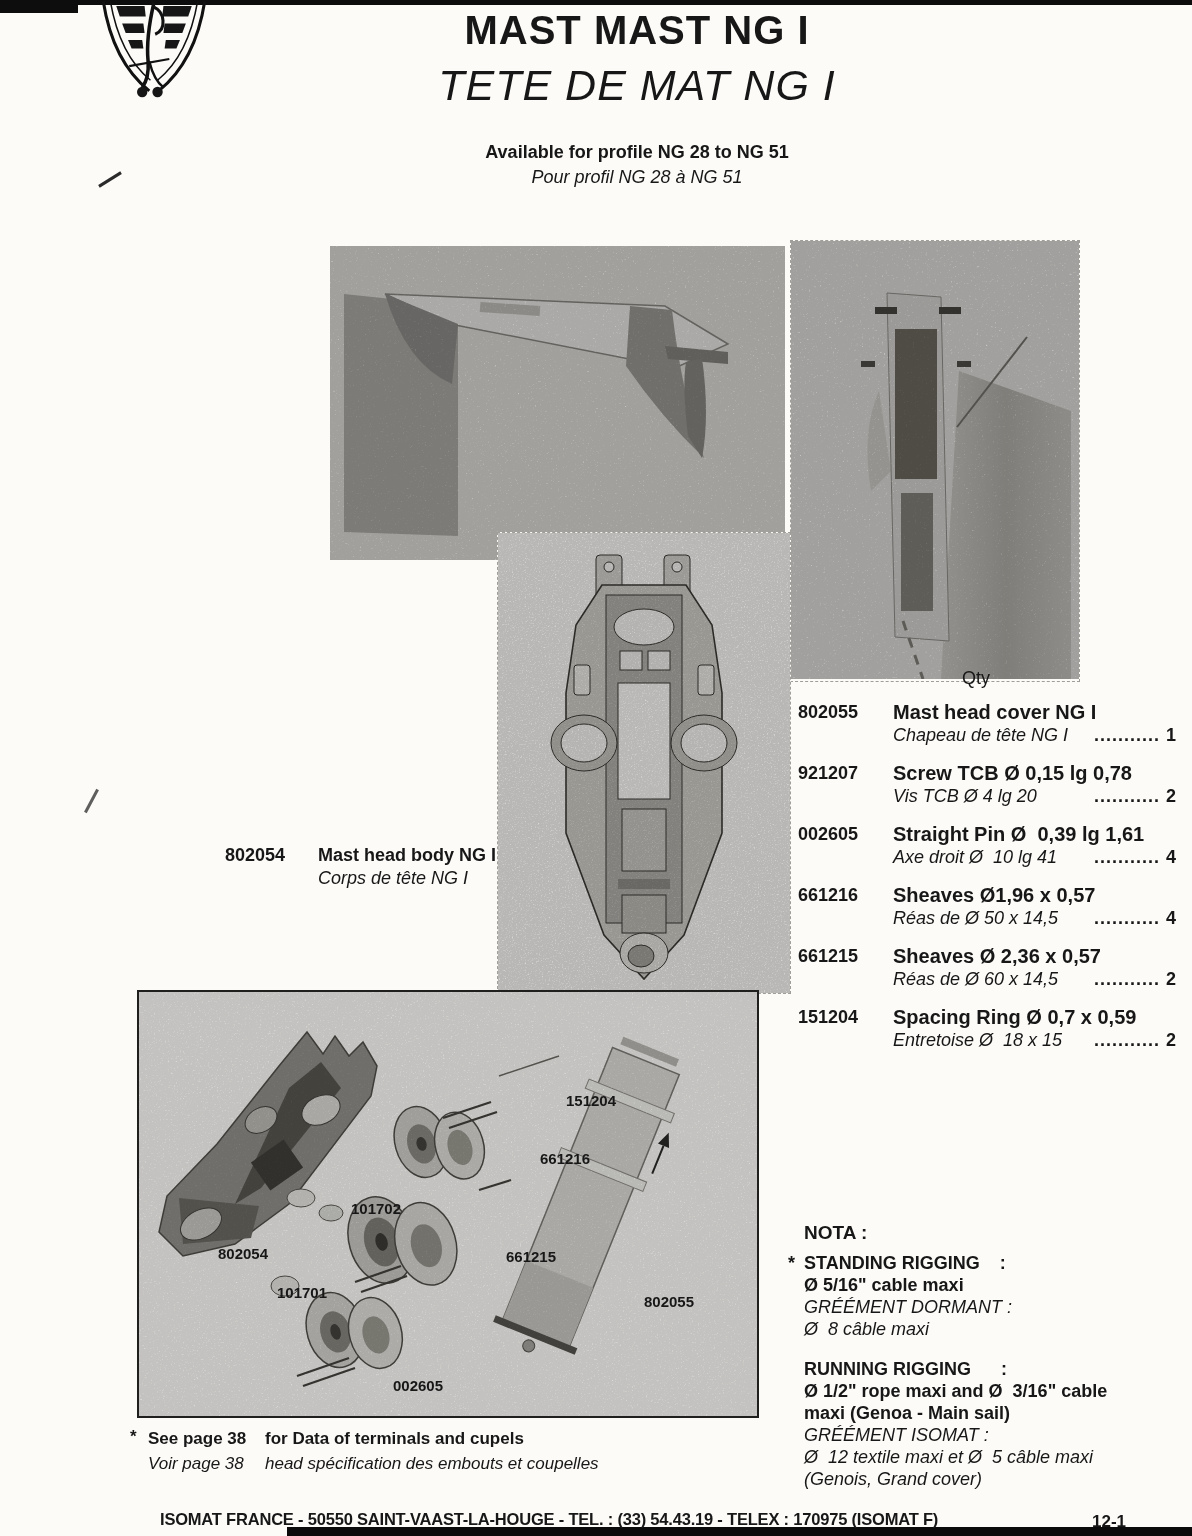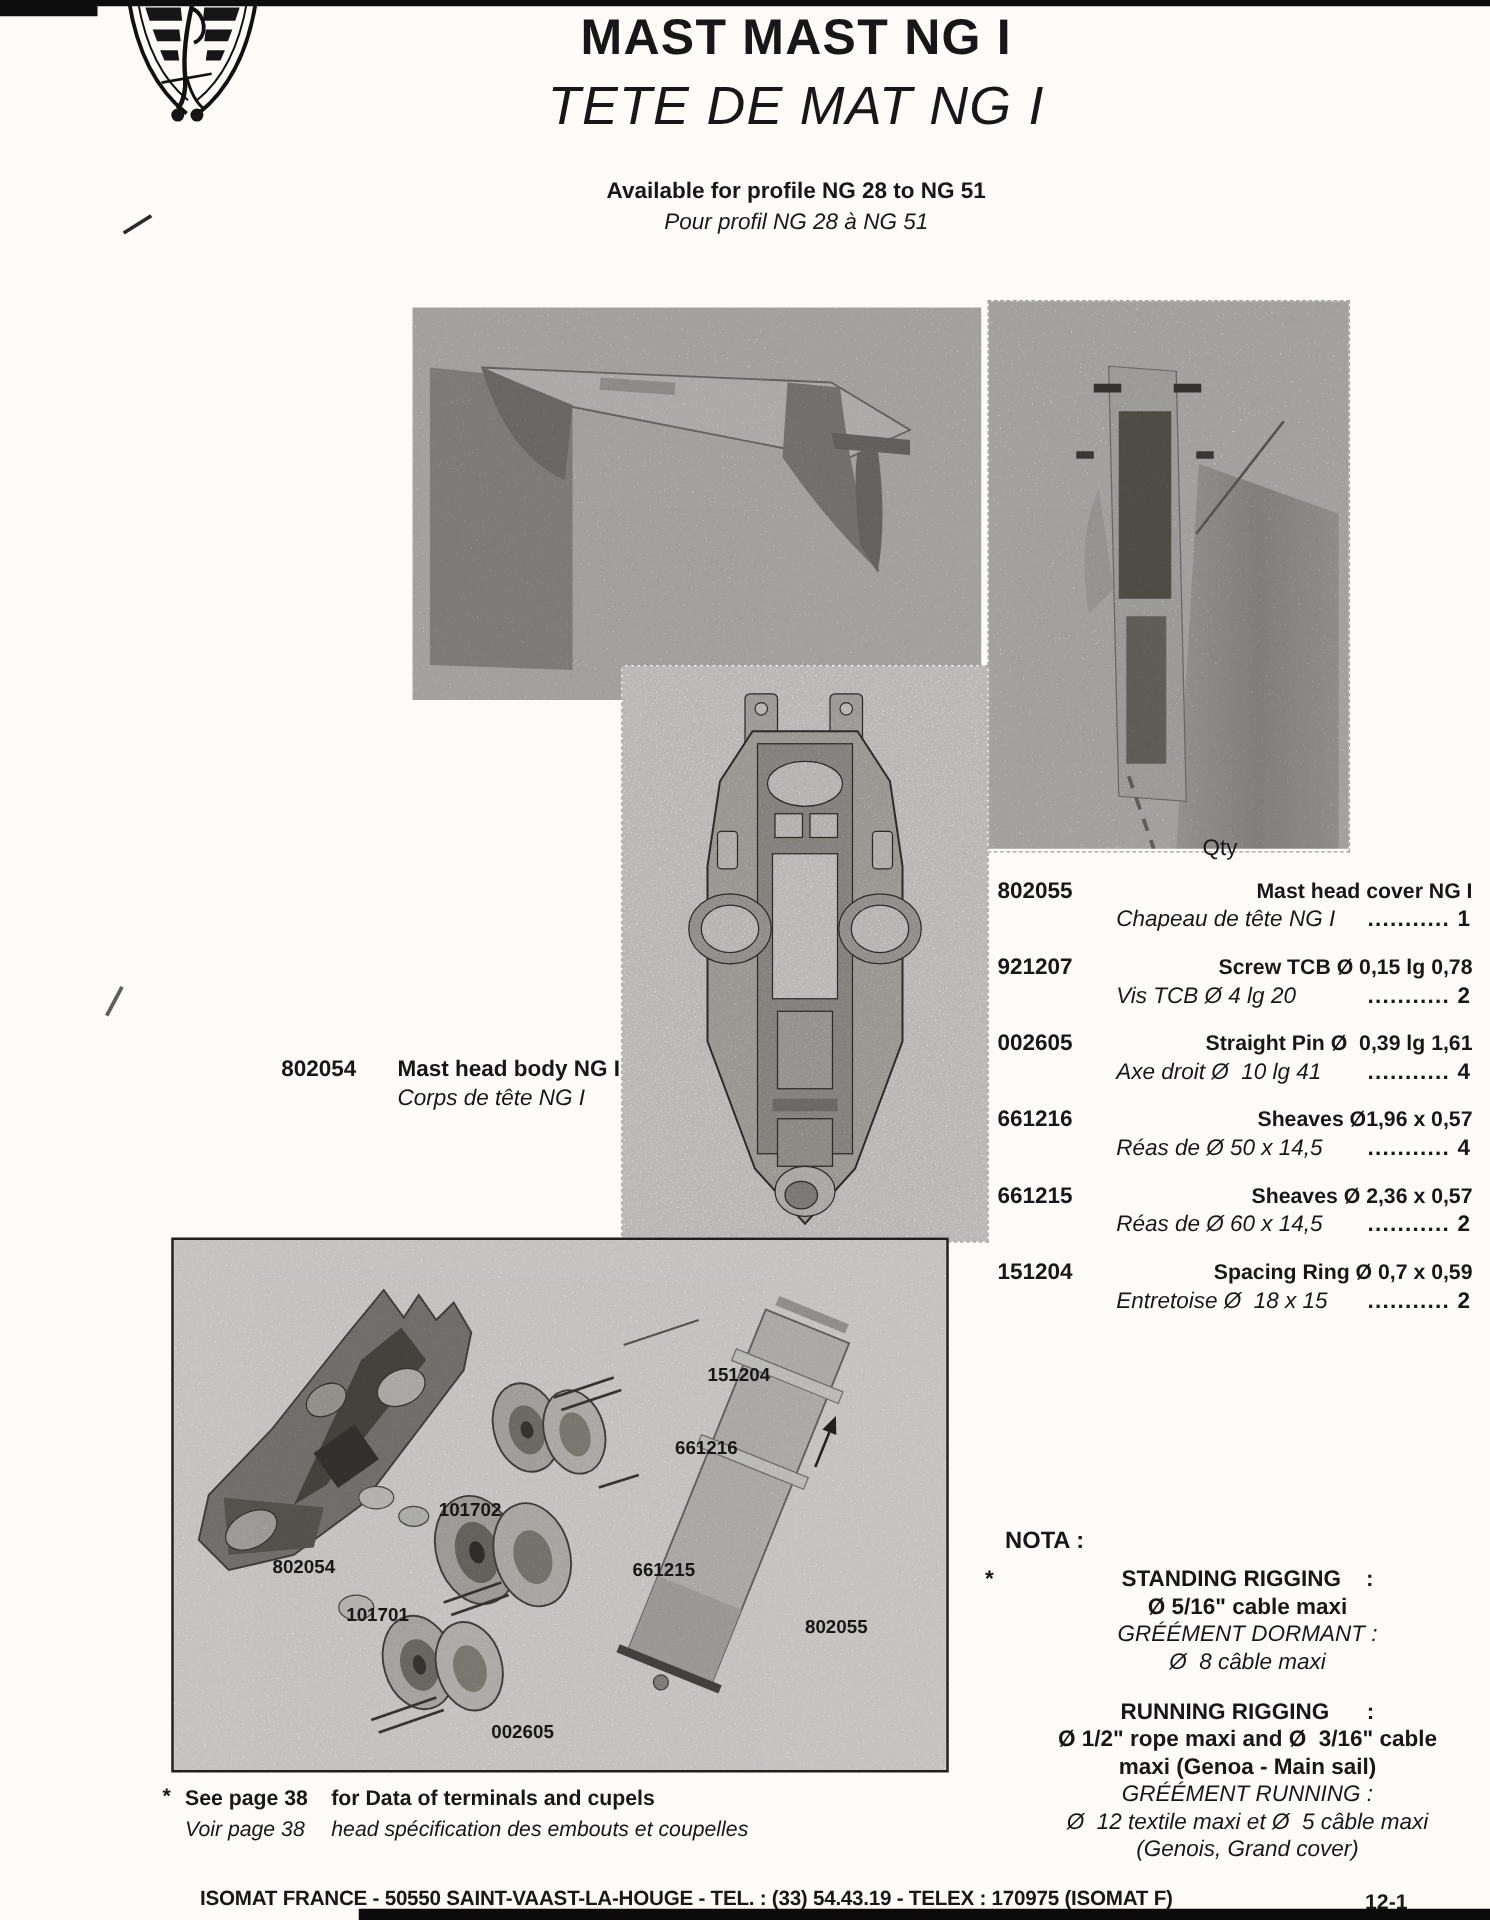--- a/index.html
+++ b/index.html
@@ -29,33 +29,33 @@
   
   .body-caption-ref{left:225px;top:845px;font-size:18px;font-weight:bold;}
   .body-caption-en{left:318px;top:845px;font-size:18px;font-weight:bold;}
   .body-caption-fr{left:318px;top:868px;font-size:18px;font-style:italic;}
   
   .parts{left:790px;top:668px;width:388px;}
   .qty-header{text-align:center;padding-right:16px;font-size:18px;margin-bottom:12px;}
   .part-row{position:relative;margin-bottom:15px;min-height:46px;}
   .part-ref{position:absolute;left:8px;top:1px;font-size:18px;font-weight:bold;}
   .part-desc{margin-left:103px;line-height:23px;}
-  .part-en{font-size:17px;font-weight:bold;text-align:right;}
+  .part-en{font-size:20px;font-weight:bold;}
   .part-fr{font-size:18px;font-style:italic;max-width:215px;}
   .part-qty{position:absolute;right:2px;bottom:1px;font-size:18px;}
   .leader{font-weight:bold;letter-spacing:1px;}
   .qty-num{font-weight:bold;padding-left:6px;}
   
   .xlabel{font-size:15px;font-weight:bold;}
   
   .nota{left:788px;top:1222px;width:404px;line-height:22px;font-size:18px;}
   .nota-head{font-weight:bold;font-size:19px;margin-bottom:8px;margin-left:16px;}
   .nota-row{position:relative;}
   .nota-ast{position:absolute;left:0;top:0;font-weight:bold;}
-  .nota-ind{margin-left:16px;text-align:center;}
+  .nota-ind{margin-left:16px;}
   .b{font-weight:bold;}
   .i{font-style:italic;}
   .gap18{height:18px;}
   
   .footnote{left:130px;top:1426px;width:560px;line-height:25px;font-size:17px;}
   .fn-row{position:relative;}
   .fn-ast{position:absolute;left:0;top:-2px;font-weight:bold;}
   .fn-see{position:absolute;left:18px;top:0;}
   .fn-text{margin-left:135px;}
   
@@ -335,21 +335,21 @@
     <div class="nota-row">
       <span class="nota-ast">*</span>
       <div class="nota-ind b pre">STANDING RIGGING    :</div>
       <div class="nota-ind b pre">Ø 5/16" cable maxi</div>
       <div class="nota-ind i pre">GRÉÉMENT DORMANT :</div>
       <div class="nota-ind i pre">Ø  8 câble maxi</div>
       <div class="gap18"></div>
       <div class="nota-ind b pre">RUNNING RIGGING      :</div>
       <div class="nota-ind b pre">Ø 1/2" rope maxi and Ø  3/16" cable</div>
       <div class="nota-ind b pre">maxi (Genoa - Main sail)</div>
-      <div class="nota-ind i pre">GRÉÉMENT RUNNING :</div>
+      <div class="nota-ind i pre">GRÉÉMENT ISOMAT :</div>
       <div class="nota-ind i pre">Ø  12 textile maxi et Ø  5 câble maxi</div>
       <div class="nota-ind i pre">(Genois, Grand cover)</div>
     </div>
   </div>
 
   <div class="abs footnote">
     <div class="fn-row">
       <span class="fn-ast">*</span>
       <span class="fn-see b">See page 38</span>
       <div class="fn-text b">for Data of terminals and cupels</div>

